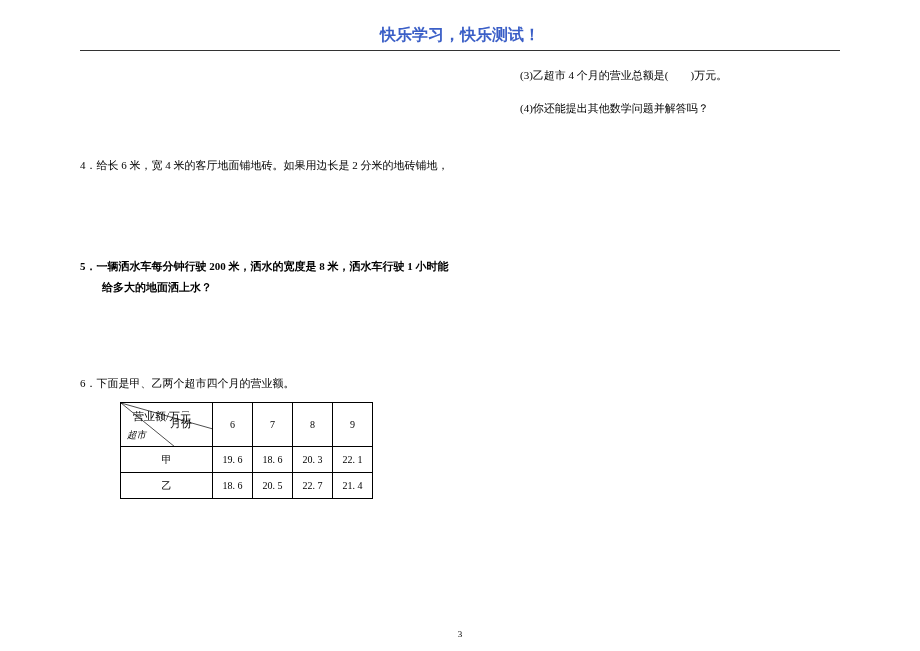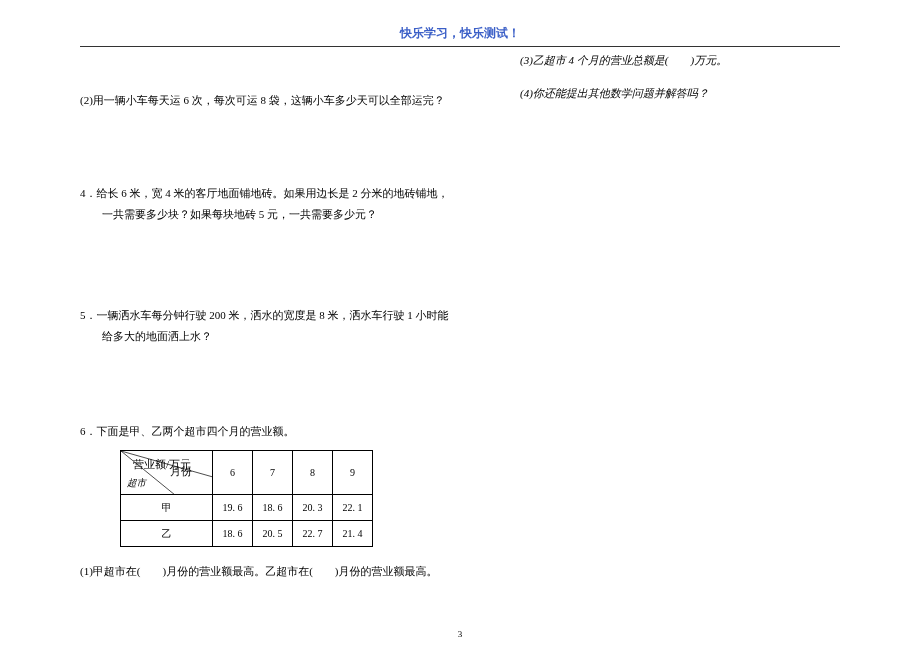--- a/index.html
+++ b/index.html
@@ -9,49 +9,48 @@
       background: #fff;
       width: 920px;
       height: 651px;
       position: relative;
       color: #000;
     }
     .header {
       text-align: center;
       color: #3b5fc7;
       font-weight: bold;
-      font-size: 12px;
+      font-size: 16px;
       padding-top: 25px;
       padding-bottom: 4px;
     }
     .header-line {
       border-top: 1.5px double #333;
       margin: 0 80px 0 80px;
     }
     .left-col {
       position: absolute;
       left: 80px;
       top: 65px;
       width: 380px;
     }
     .right-col {
       position: absolute;
       left: 520px;
-      top: 50px;
+      top: 65px;
       width: 370px;
-      font-style: italic;
     }
     .para {
       line-height: 1.9;
       margin-bottom: 8px;
     }
     .q2 { margin-top: 25px; }
-    .q4 { margin-top: 72px; }
+    .q4 { margin-top: 90px; }
     .indent { margin-left: 22px; }
-    .q5 { margin-top: 80px; }
+    .q5 { margin-top: 80px; font-weight: bold; }
     .q6 { margin-top: 75px; }
     .table-wrap { margin-left: 40px; margin-top: 8px; }
     table {
       border-collapse: collapse;
       font-size: 10px;
     }
     td, th {
       border: 1px solid #000;
       text-align: center;
       padding: 3px 0;
@@ -78,25 +77,23 @@
     }
   </style>
 </head>
 <body>
 
 <div class="header">快乐学习，快乐测试！</div>
 <div class="header-line"></div>
 
 <div class="left-col">
 
-  <div class="para q2">(2)用一辆小车每天运 6 次，每次可运 8 袋，这辆小车多少天可以全部运完？</div>
 
   <div class="para q4">
     <span>4．</span><span>给长 6 米，宽 4 米的客厅地面铺地砖。如果用边长是 2 分米的地砖铺地，</span>
-    <div class="indent">一共需要多少块？如果每块地砖 5 元，一共需要多少元？</div>
   </div>
 
   <div class="para q5">
     <span>5．</span><span>一辆洒水车每分钟行驶 200 米，洒水的宽度是 8 米，洒水车行驶 1 小时能</span>
     <div class="indent">给多大的地面洒上水？</div>
   </div>
 
   <div class="para q6">
     <span>6．</span><span>下面是甲、乙两个超市四个月的营业额。</span>
 
@@ -129,21 +126,20 @@
           <td>乙</td>
           <td>18. 6</td>
           <td>20. 5</td>
           <td>22. 7</td>
           <td>21. 4</td>
         </tr>
       </tbody>
         </table>
     </div>
 
-    <div class="subq">(1)甲超市在(　　)月份的营业额最高。乙超市在(　　)月份的营业额最高。</div>
   </div>
 
 </div>
 
 <div class="right-col">
   <div class="para">(3)乙超市 4 个月的营业总额是(　　)万元。</div>
   <div class="para" style="margin-top:12px">(4)你还能提出其他数学问题并解答吗？</div>
 </div>
 
 <div class="page-num">3</div>

